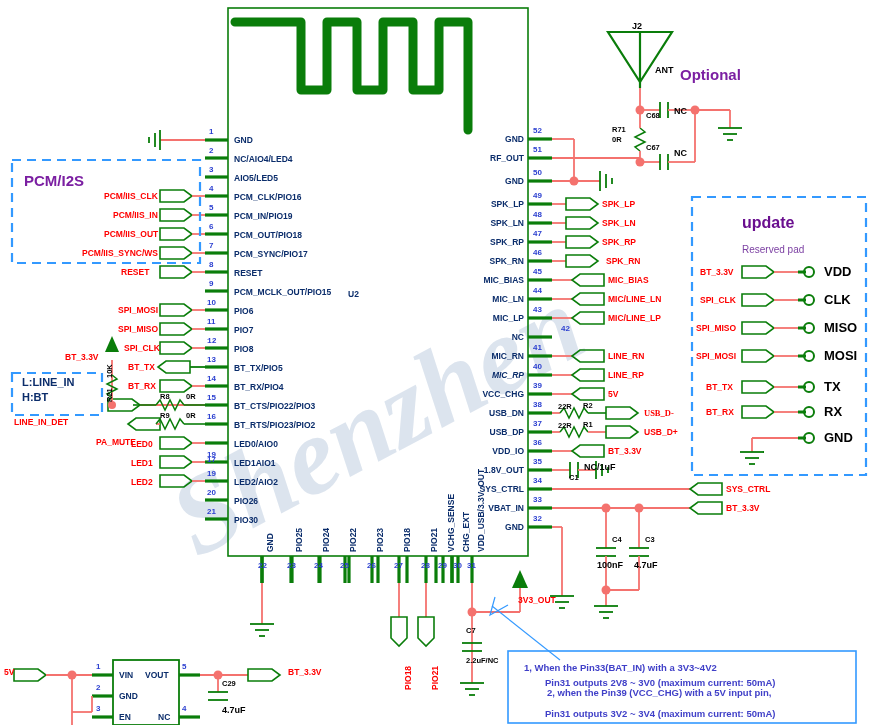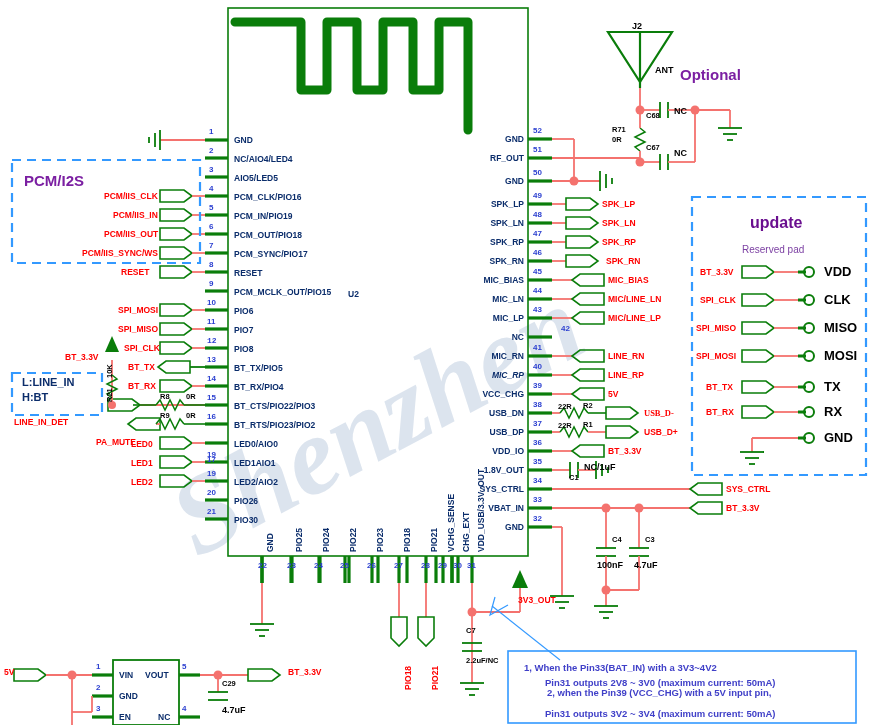--- a/index.html
+++ b/index.html
@@ -592,21 +592,21 @@
   <div class="lbl blk" style="left:632px;top:22px;">J2</div>
   <div class="lbl blk" style="left:655px;top:66px;">ANT</div>
   <div class="lbl purp" style="left:680px;top:67px;">Optional</div>
   <div class="lbl blksm" style="left:612px;top:126px;">R71</div>
   <div class="lbl blksm" style="left:612px;top:136px;">0R</div>
   <div class="lbl blksm" style="left:646px;top:112px;">C68</div>
   <div class="lbl blk" style="left:674px;top:107px;">NC</div>
   <div class="lbl blksm" style="left:646px;top:144px;">C67</div>
   <div class="lbl blk" style="left:674px;top:149px;">NC</div>
 
-  <div class="lbl purp2" style="left:742px;top:215px;margin-left:8px;">update</div>
+  <div class="lbl purp2" style="left:742px;top:215px;">update</div>
   <div class="lbl purpsm" style="left:742px;top:245px;">Reserved pad</div>
 
   <div class="lbl net" style="left:700px;top:268px;">BT_3.3V</div>
   <div class="lbl net" style="left:700px;top:296px;">SPI_CLK</div>
   <div class="lbl net" style="left:696px;top:324px;">SPI_MISO</div>
   <div class="lbl net" style="left:696px;top:352px;">SPI_MOSI</div>
   <div class="lbl net" style="left:706px;top:383px;">BT_TX</div>
   <div class="lbl net" style="left:706px;top:408px;">BT_RX</div>
 
   <div class="lbl bigpad" style="left:824px;top:265px;">VDD</div>

